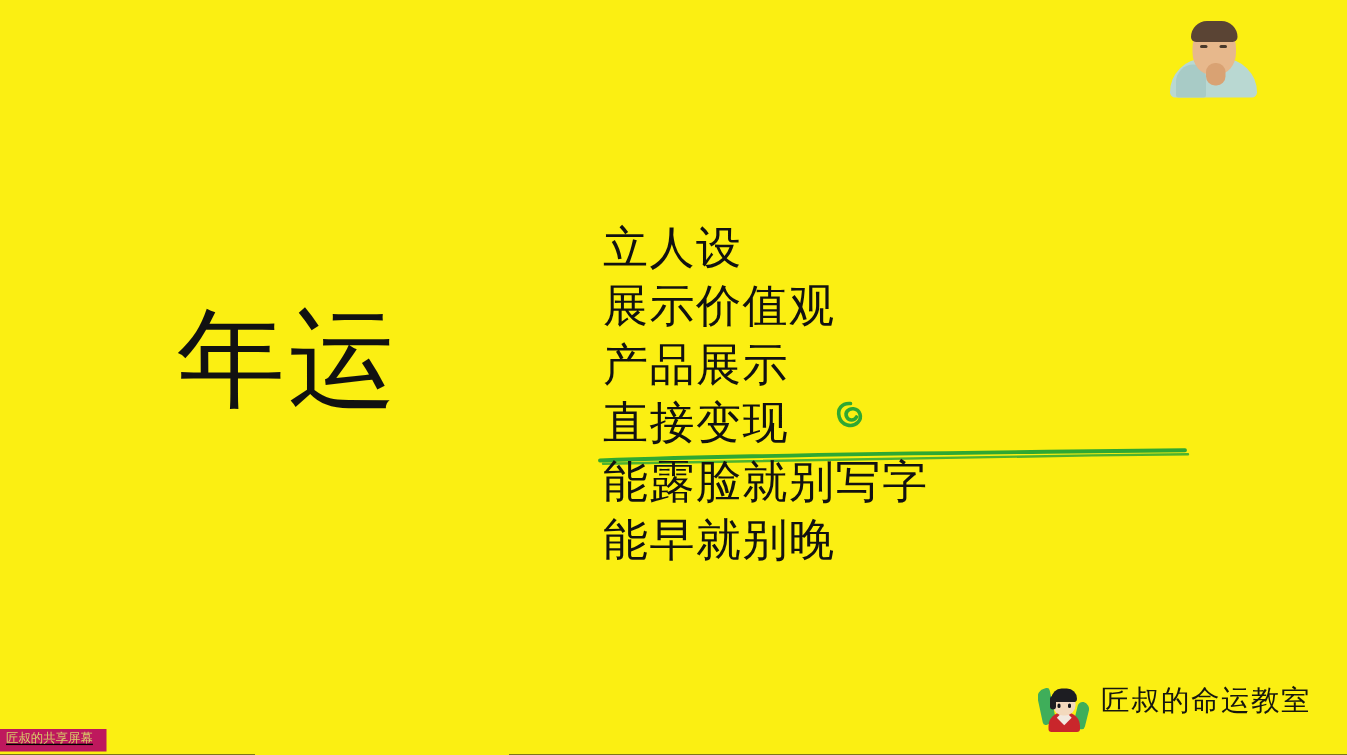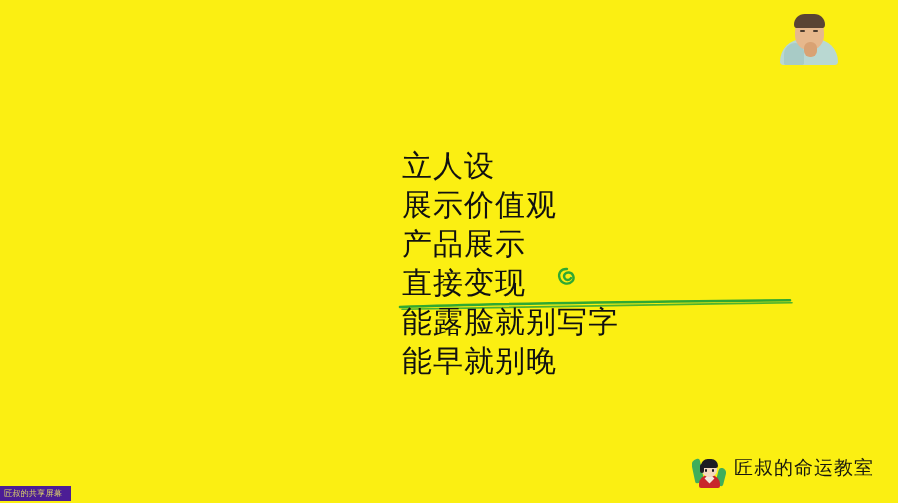--- a/index.html
+++ b/index.html
@@ -248,39 +248,41 @@
     letter-spacing: 1px;
   }
 
   
   #share-badge {
     position: absolute;
     left: 0px;
     top: 486px;
     height: 15px;
     padding: 0 4px;
-    background: #4c1d95;
+    background: #be185d;
     display: flex;
     align-items: center;
     overflow: hidden;
+    text-decoration: underline;
   }
   #share-badge-text {
     font-size: 9px;
     line-height: 15px;
     color: #d8cf6a;
     white-space: nowrap;
     transform: scale(0.92);
     transform-origin: left center;
   }
 </style>
 </head>
 <body>
 
 <div id="screen">
 
+  <div id="headline">年运</div>
 
   <div id="list-block">
 
     <div class="list-line">
       <span class="line-text">立人设</span>
     </div>
 
     <div class="list-line">
       <span class="line-text">展示价值观</span>
     </div>

